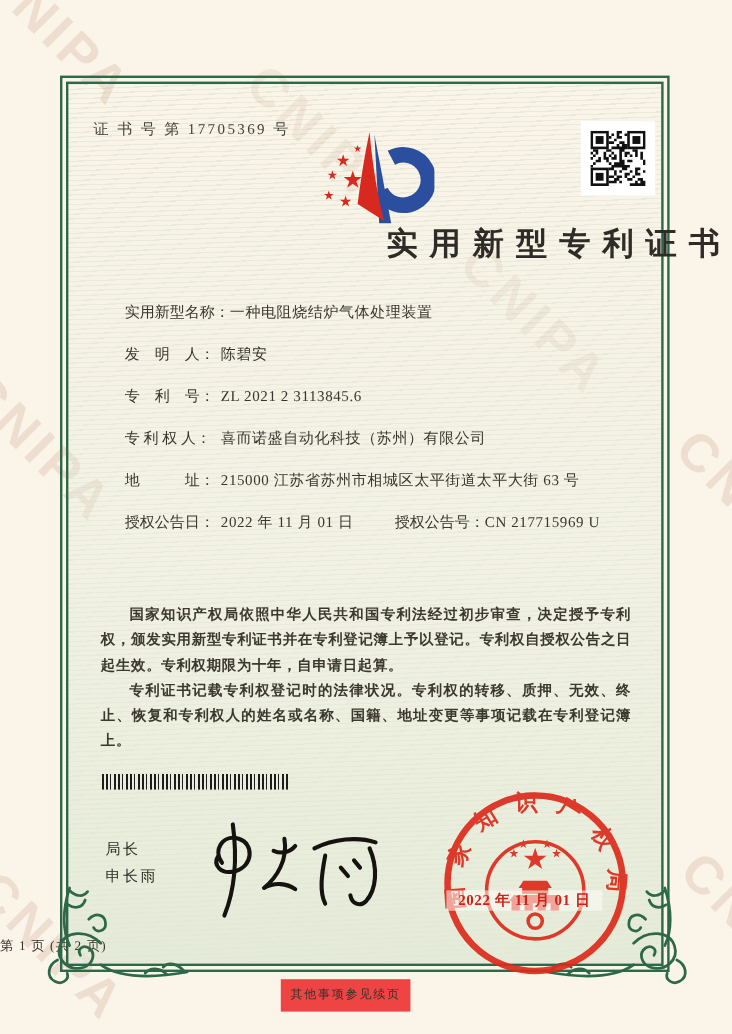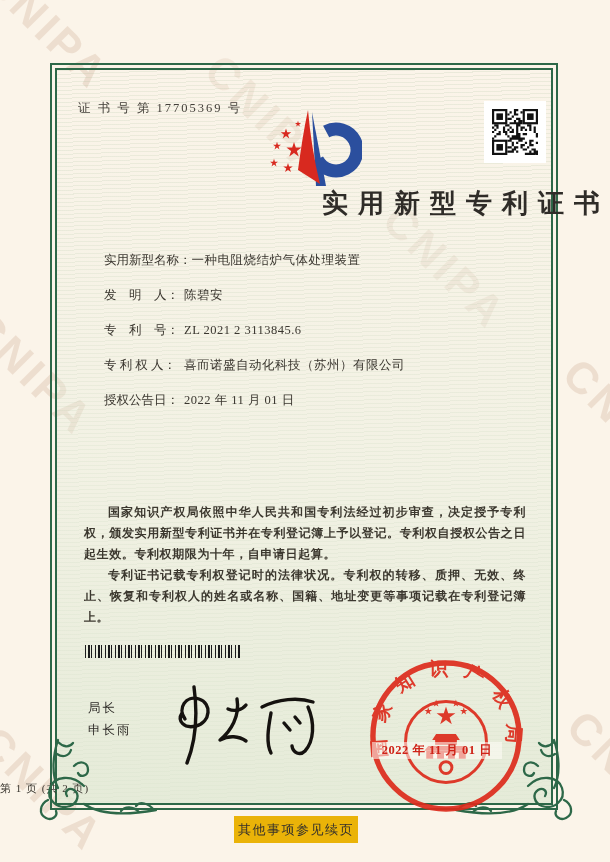--- a/index.html
+++ b/index.html
@@ -85,23 +85,23 @@
     text-align:center; font-size:12.5px; font-weight:bold; color:#cf2318;
     background:rgba(255,253,248,0.55); letter-spacing:0.5px;
   }
 
   .page-info {
     position:absolute; left:0; right:0; top:781px; text-align:left;
     font-size:11px; letter-spacing:1px; color:#3a362f; z-index:3;
   }
 
   .note-box {
-    position:absolute; left:234px; top:816px; width:124px; height:27px;
-    background:#eab308; z-index:3;
-    text-align:center; line-height:27px; font-size:13px; letter-spacing:1.5px; color:#35312b;
+    position:absolute; left:234px; top:816px; width:108px; height:27px;
+    background:#ef4444; z-index:3;
+    text-align:center; line-height:27px; font-size:10px; letter-spacing:1.5px; color:#35312b;
   }
 
   .flourish { position:absolute; z-index:4; }
   .flourish.left  { left:28px; top:736px; }
   .flourish.right { left:452px; top:736px; transform:scaleX(-1); }
 </style>
 </head>
 <body>
 
 <div class="wm" style="left:-30px; top:2px;">CNIPA</div>
@@ -159,21 +159,27 @@
     <div class="field-row">
       <span class="field-label">发　明　人：</span><span class="field-value">陈碧安</span>
     </div>
     <div class="field-row">
       <span class="field-label">专　利　号：</span><span class="field-value">ZL 2021 2 3113845.6</span>
     </div>
     <div class="field-row">
       <span class="field-label">专 利 权 人：</span><span class="field-value">喜而诺盛自动化科技（苏州）有限公司</span>
     </div>
     <div class="field-row">
+      <span class="field-label">地　　　址：</span><span class="field-value">215000 江苏省苏州市相城区太平街道太平大街 63 号</span>
+    </div>
+    <div class="field-row">
       <span class="field-label">授权公告日：</span><span class="field-value">2022 年 11 月 01 日</span>
+      <span class="field-pair2">
+        <span class="field-label" style="min-width:0;">授权公告号：</span><span class="field-value">CN 217715969 U</span>
+      </span>
     </div>
   </div>
 
   <div class="paras">
     <p>国家知识产权局依照中华人民共和国专利法经过初步审查，决定授予专利权，颁发实用新型专利证书并在专利登记簿上予以登记。专利权自授权公告之日起生效。专利权期限为十年，自申请日起算。</p>
     <p>专利证书记载专利权登记时的法律状况。专利权的转移、质押、无效、终止、恢复和专利权人的姓名或名称、国籍、地址变更等事项记载在专利登记簿上。</p>
   </div>
 
   <div class="barcode"></div>
 

